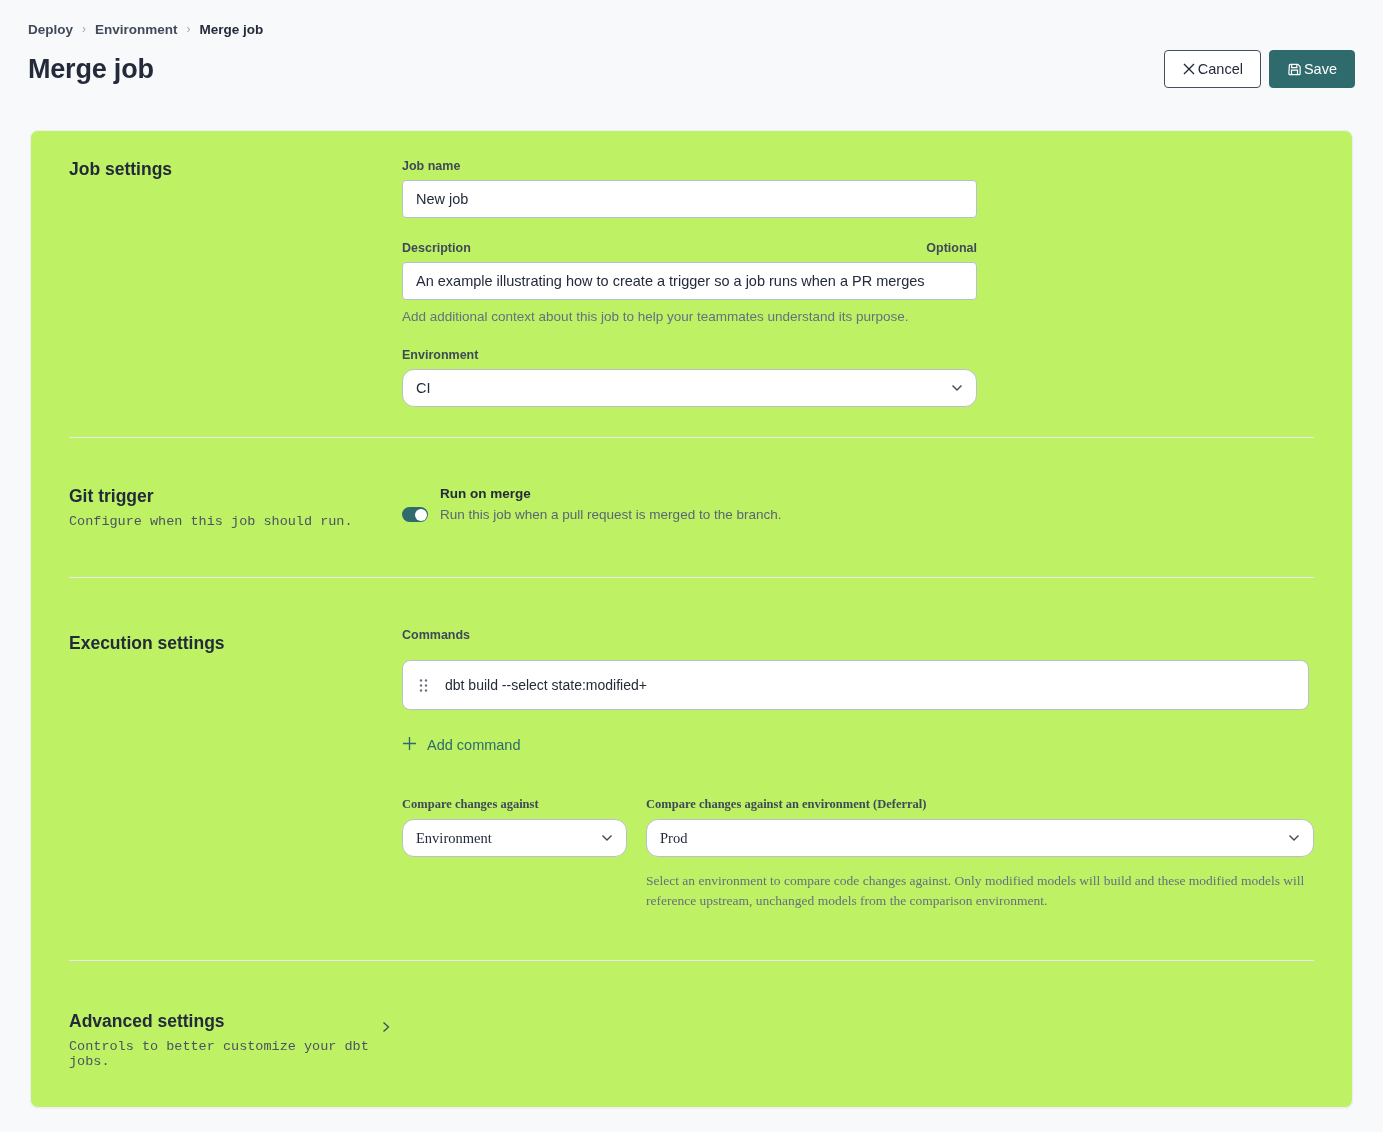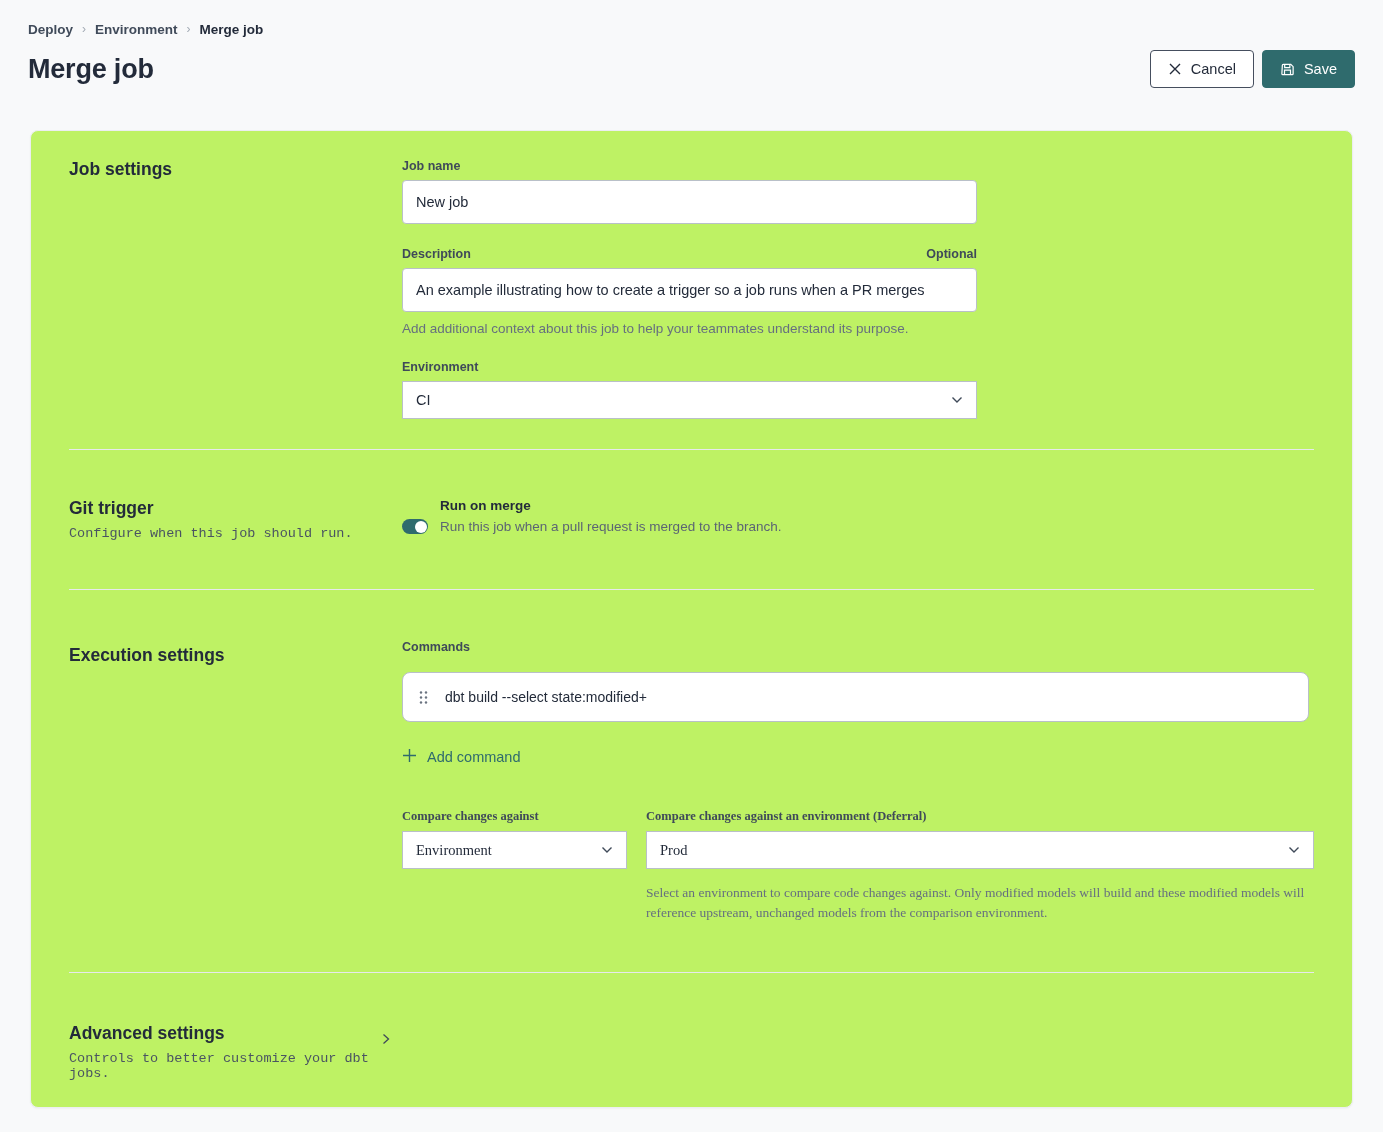--- a/index.html
+++ b/index.html
@@ -14,21 +14,21 @@
   
   .page-header { padding:22px 28px 0 28px; }
   .breadcrumb { display:flex; align-items:center; gap:9px; font-size:13.5px; }
   .crumb { color:#404b5a; font-weight:700; cursor:pointer; }
   .crumb.current { color:#232b3a; }
   .crumb-sep { color:#a3abb5; font-size:12px; font-weight:400; transform:translateY(-1px); }
   .title-row { display:flex; align-items:center; justify-content:space-between; margin-top:13px; }
   .page-title { font-size:27px; font-weight:700; color:#232b3a; letter-spacing:-0.2px; }
   .header-actions { display:flex; gap:8px; }
   .btn {
-    height:38px; display:inline-flex; align-items:center; gap:9px;
+    height:38px; display:inline-flex; align-items:center; gap:2px;
     border-radius:4px; font-size:14.5px; font-weight:400; padding:0 17px; cursor:pointer;
     font-family:"Liberation Sans", sans-serif;
   }
   .btn-cancel { background:#ffffff; border:1px solid #454e5e; color:#232b3a; }
   .btn-save   { background:#2f6b6d; border:1px solid #2f6b6d; color:#ffffff; }
   .btn svg { display:block; }
 
   
   .card {
     position:absolute; left:30px; top:130px; width:1323px; height:978px;
@@ -41,27 +41,27 @@
   .right-col { flex:1; min-width:0; }
   .section-heading { font-size:17.5px; font-weight:700; color:#232b3a; }
   .section-sub { font-size:13.5px; color:#4a5462; margin-top:7px;font-family:Liberation Mono, monospace; }
   .divider { border-top:1px solid #e7e9ec; }
 
   
   .field-label { font-size:12.5px; font-weight:700; color:#3f4a59; margin-bottom:7px; }
   .label-row { display:flex; justify-content:space-between; width:575px; }
   .optional { font-size:12.5px; font-weight:700; color:#3f4a59; }
   .text-input {
-    width:575px; height:44px; border:1px solid #b9c0c8; border-radius:4px;
+    width:575px; height:38px; border:1px solid #b9c0c8; border-radius:4px;
     padding:0 13px; font-size:14.5px; color:#232b3a; background:#fff; outline:none;
     font-family:"Liberation Sans", sans-serif;
   }
   .helper { font-size:13.5px; color:#66707f; margin-top:9px; }
   .select {
-    height:38px; border:1px solid #b9c0c8; border-radius:0; background:#fff;
+    height:38px; border:1px solid #b9c0c8; border-radius:12px; background:#fff;
     display:flex; align-items:center; justify-content:space-between;
     padding:16px 13px; font-size:14.5px; color:#232b3a; cursor:pointer;
   }
   .select .chev { color:#3f4a59; display:flex; }
   .w-575 { width:575px; }
   .field-gap { margin-top:21px; }
 
   
   .sec-job { padding:28px 0 30px 0; }
   .sec-git { padding:48px 0; }

